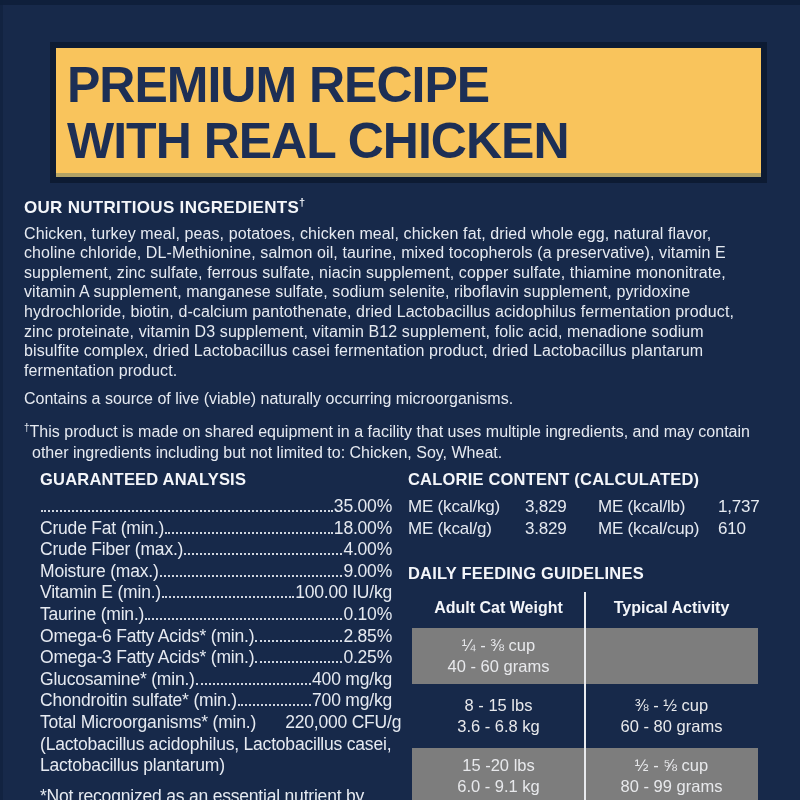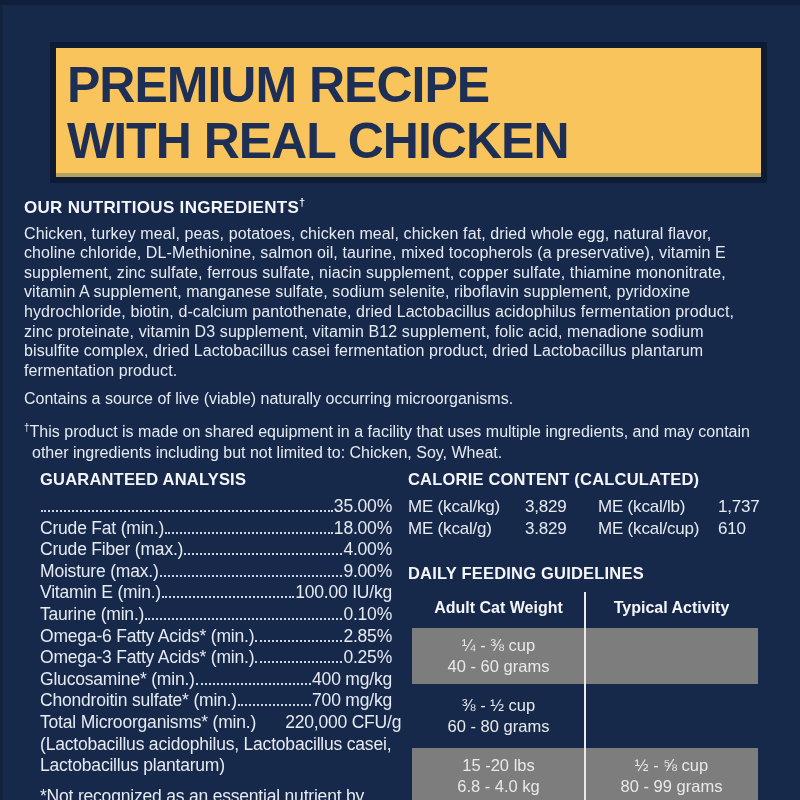--- a/index.html
+++ b/index.html
@@ -173,29 +173,33 @@
 
     <div class="ft-row gray">
       <div class="ft-cell">
         <div>¼ - ⅜ cup</div>
         <div>40 - 60 grams</div>
       </div>
     </div>
 
     <div class="ft-row">
       <div class="ft-cell">
+        <div>8 - 15 lbs</div>
+        <div>3.6 - 6.8 kg</div>
+      </div>
+      <div class="ft-cell">
         <div>⅜ - ½ cup</div>
         <div>60 - 80 grams</div>
       </div>
     </div>
 
     <div class="ft-row gray">
       <div class="ft-cell">
         <div>15 -20 lbs</div>
-        <div>6.8 - 4.0 kg</div>
+        <div>6.0 - 9.1 kg</div>
       </div>
       <div class="ft-cell">
         <div>½ - ⅝ cup</div>
         <div>80 - 99 grams</div>
       </div>
     </div>
 
     <div class="ft-divider"></div>
   </div>
 </div>

